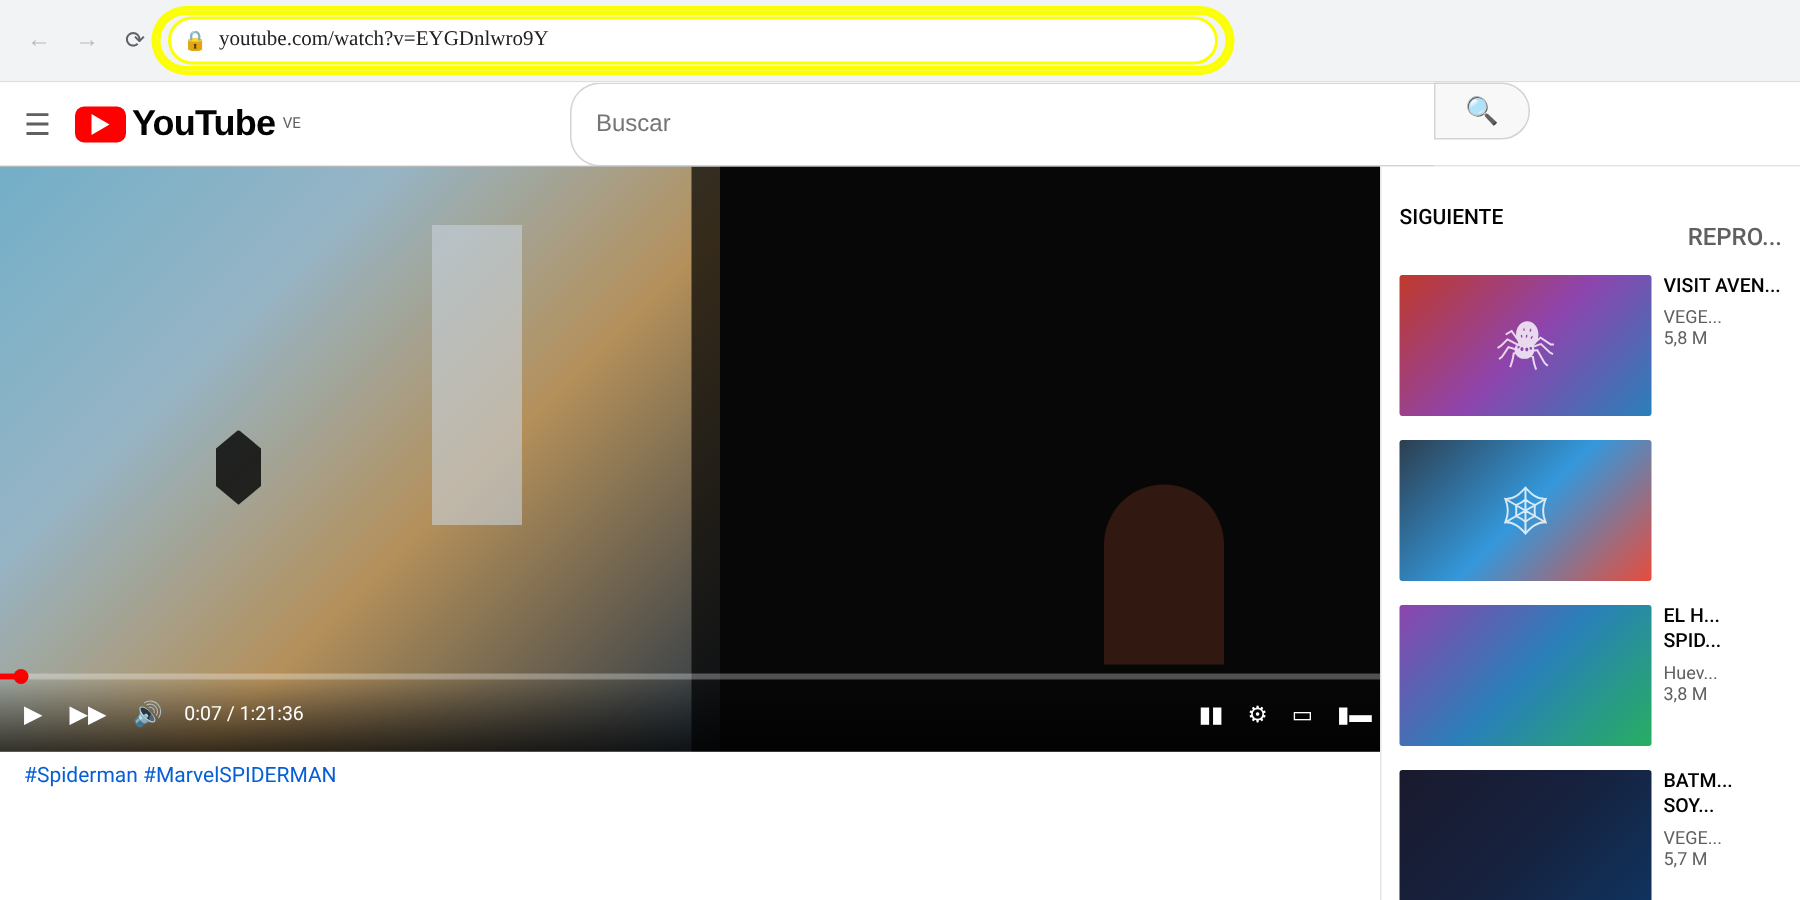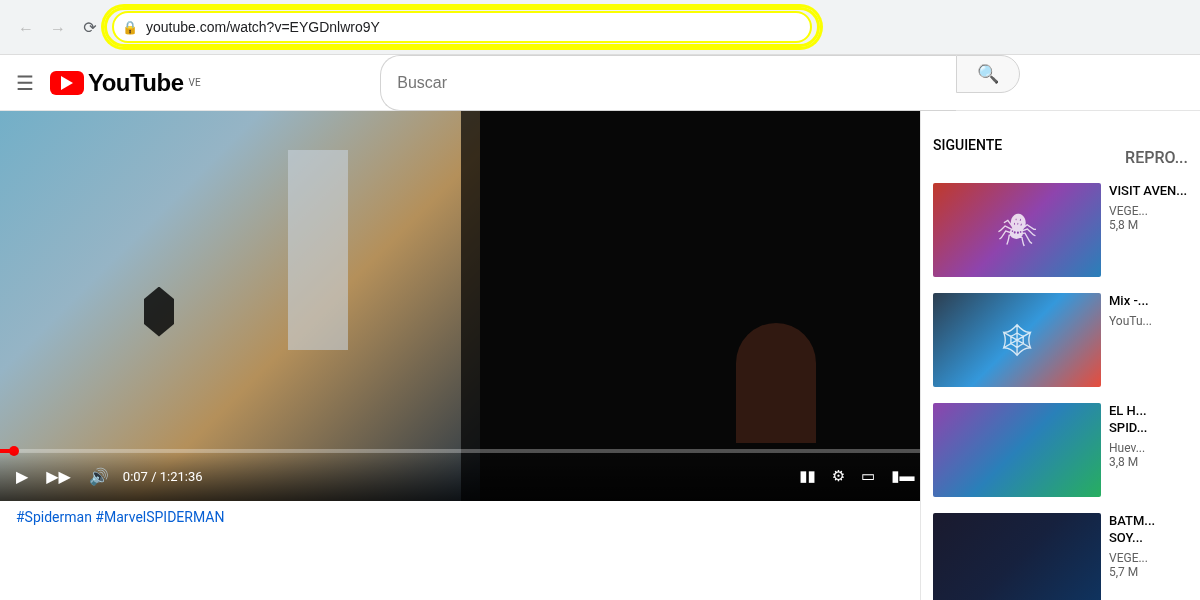--- a/index.html
+++ b/index.html
@@ -49,20 +49,21 @@
     .address-bar {
       width: 100%;
       height: 32px;
       border-radius: 16px;
       border: 2px solid #fbff00;
       background: white;
       padding: 0 12px 0 32px;
       font-size: 14px;
       color: #202124;
       outline: none;
+      font-family: Liberation Serif, serif;
     }
     .address-bar-lock {
       position: absolute;
       left: 10px;
       top: 50%;
       transform: translateY(-50%);
       color: #5f6368;
       font-size: 13px;
     }
     
@@ -461,24 +462,20 @@
             <div class="sidebar-info">
               <div class="sidebar-video-title">VISIT AVEN...</div>
               <div class="sidebar-channel">VEGE...</div>
               <div class="sidebar-views">5,8 M</div>
             </div>
           </div>
           <div class="sidebar-item">
             <div class="sidebar-thumb thumb-2">
               <div class="thumb-spider">🕸</div>
             </div>
-            <div class="sidebar-info">
-              <div class="sidebar-video-title">Mix -...</div>
-              <div class="sidebar-channel">YouTu...</div>
-            </div>
           </div>
           <div class="sidebar-item">
             <div class="sidebar-thumb thumb-3"></div>
             <div class="sidebar-info">
               <div class="sidebar-video-title">EL H... SPID...</div>
               <div class="sidebar-channel">Huev...</div>
               <div class="sidebar-views">3,8 M</div>
             </div>
           </div>
           <div class="sidebar-item">

